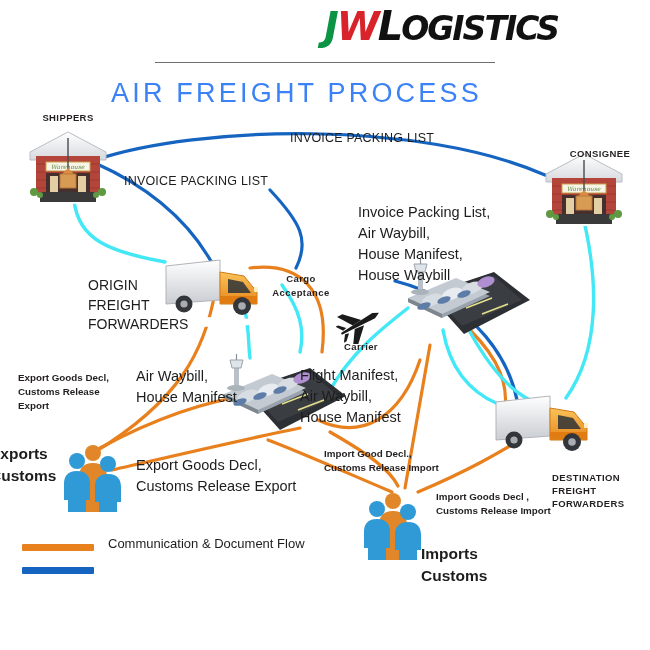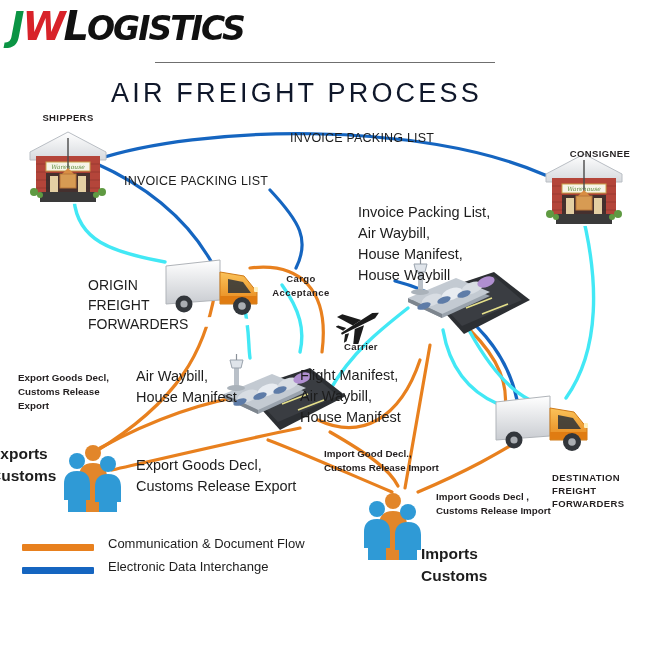--- a/index.html
+++ b/index.html
@@ -11,22 +11,22 @@
     width: 650px; height: 650px;
     position: relative;
     overflow: hidden;
     font-family: "Liberation Sans", sans-serif;
     color: #231f20;
   }
   #canvas { position: absolute; inset: 0; width: 650px; height: 650px; }
 
   
   .logo-wrap {
-    position: absolute; left: 10px; top: 6px; width: 558px;
-    text-align: left;
+    position: absolute; left: 0; top: 6px; width: 558px;
+    text-align: right;
     line-height: 1;
   }
   .logo-text {
     display: inline-block;
     font-family: "DejaVu Sans", sans-serif;
     font-weight: bold; font-style: italic;
     font-size: 39px; letter-spacing: -2px;
     white-space: nowrap;
   }
   .logo-j { color: #0b9444; }
@@ -36,21 +36,21 @@
   .title-rule {
     position: absolute; left: 155px; top: 62px;
     width: 340px; height: 1px; background: #6f6f6f;
   }
   .main-title {
     position: absolute; left: 0; top: 78px; width: 593px;
     text-align: center;
     font-family: "Liberation Sans", sans-serif;
     font-weight: 300;
     font-size: 27px; letter-spacing: 3.2px;
-    color: #0f172a;
+    color: #3b82f6;
   }
 
   
   .lbl { position: absolute; white-space: pre-line; }
   .lbl-cap {            
     font-size: 9.5px; font-weight: bold; letter-spacing: .4px;
     color: #231f20; line-height: 1.35;
   }
   .lbl-doc {            
     font-size: 12.5px; font-weight: 400; letter-spacing: .2px;
@@ -399,15 +399,14 @@
 <div class="lbl lbl-bold" style="left:436px;top:490px;">Import Goods Decl ,
 Customs Release Import</div>
 
 <div class="legend">
   <div class="legend-row">
     <span class="legend-swatch" style="background:#E8801E;"></span>
     <span class="legend-label">Communication &amp; Document Flow</span>
   </div>
   <div class="legend-row">
     <span class="legend-swatch" style="background:#1565C0;"></span>
-    <span class="legend-label">Electronic Data Interchange</span>
   </div>
 </div>
 
 </body></html>

